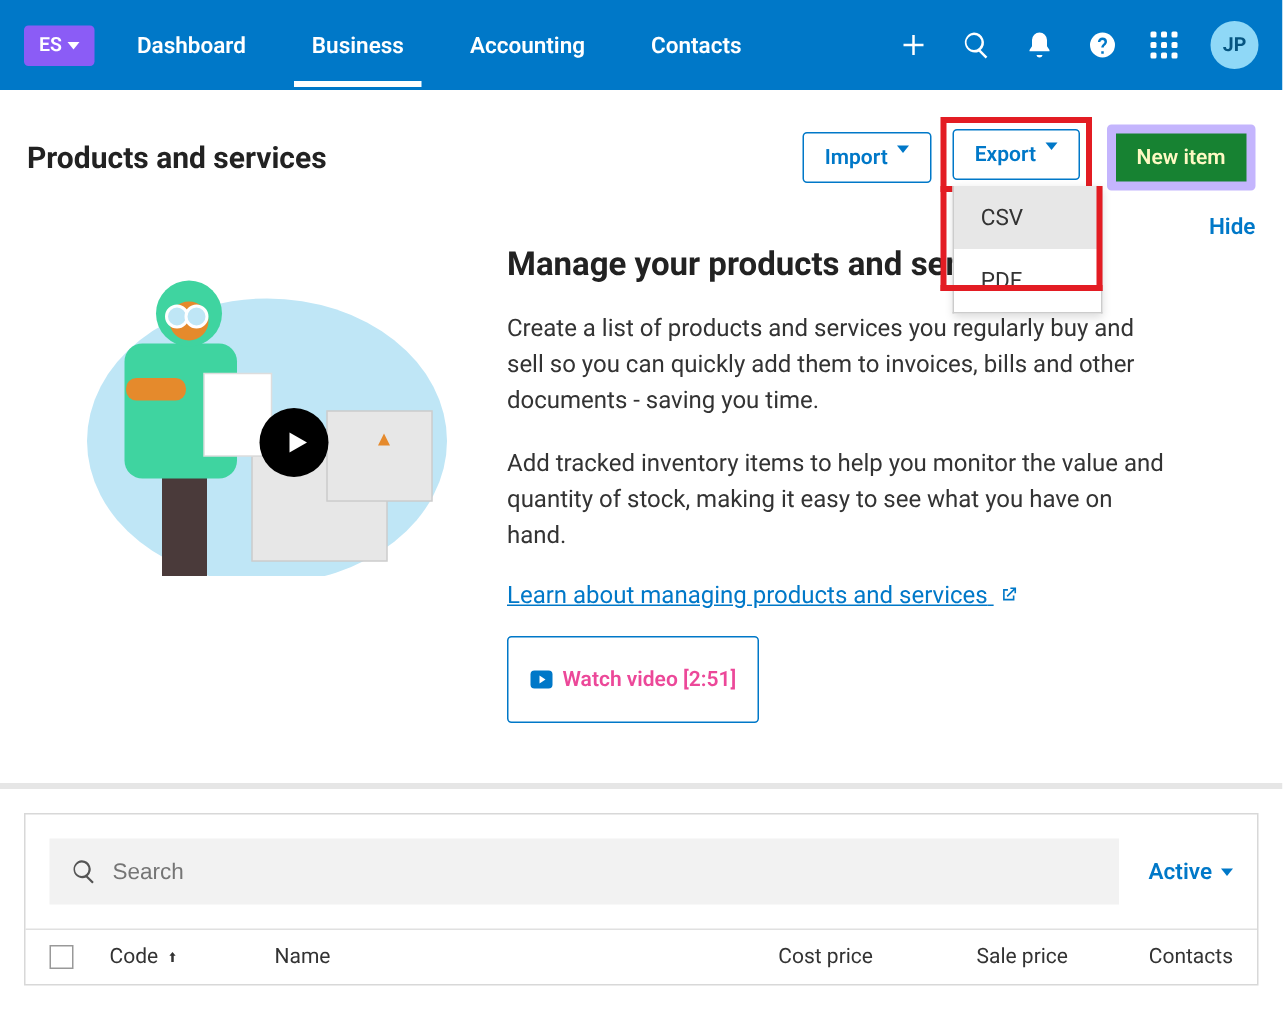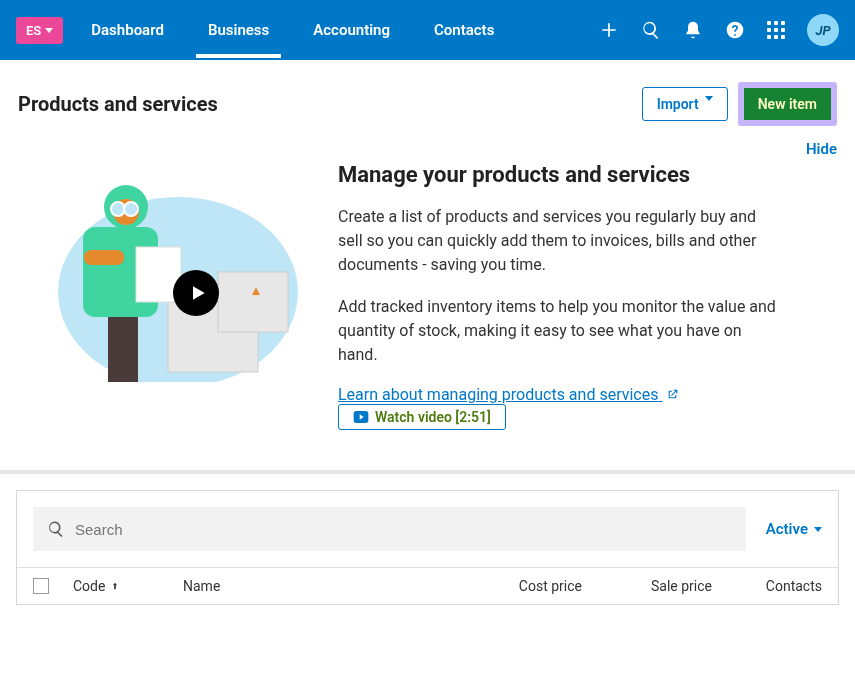--- a/index.html
+++ b/index.html
@@ -1,26 +1,26 @@
 <!DOCTYPE html>
 <html><head>
 <meta charset="utf-8">
 <style>
 * { margin: 0; padding: 0; box-sizing: border-box; }
 body { font-family: -apple-system, BlinkMacSystemFont, "Segoe UI", Roboto, Arial, sans-serif; font-size: 14px; color: #333; background: #fff; width: 855px; }
 .topbar { background: #0078c8; height: 60px; display: flex; align-items: center; padding: 0 16px; color: #fff; }
-.org-switch { background: #ec4899; padding: 6px 10px; border-radius: 3px; display: flex; align-items: center; gap: 4px; font-weight: 600; font-size: 13px; cursor: pointer; }
+.org-switch { background: #8b5cf6; padding: 6px 10px; border-radius: 3px; display: flex; align-items: center; gap: 4px; font-weight: 600; font-size: 13px; cursor: pointer; }
 .nav { display: flex; gap: 44px; margin-left: 28px; }
 .nav-item { font-size: 15px; font-weight: 600; color: #fff; cursor: pointer; padding: 19px 0; position: relative; }
 .nav-item.active::after { content:""; position:absolute; bottom:0; left:-12px; right:-12px; height:4px; background:#fff; }
 .top-icons { margin-left: auto; display: flex; align-items: center; gap: 22px; }
 .top-icon { width: 20px; height: 20px; display: flex; align-items: center; justify-content: center; cursor: pointer; fill:#fff; }
 .apps-grid { display: grid; grid-template-columns: repeat(3,4px); grid-template-rows: repeat(3,4px); gap:3px; cursor:pointer; }
 .apps-grid span { width:4px; height:4px; background:#fff; border-radius:1px; }
-.avatar { width: 32px; height: 32px; border-radius: 50%; background: #8fd8f7; color: #065581; display:flex; align-items:center; justify-content:center; font-weight:700; font-size:13px; cursor:pointer;font-style:italic; }
+.avatar { width: 32px; height: 32px; border-radius: 50%; background: #8fd8f7; color: #065581; display:flex; align-items:center; justify-content:center; font-weight:700; font-size:13px; cursor:pointer; }
 
 .header-row { display:flex; align-items:center; padding: 22px 18px 14px; }
 .page-title { font-size: 20px; font-weight:700; color:#222; }
 .header-actions { margin-left:auto; display:flex; gap:10px; align-items:center; position:relative; }
 .btn { border-radius:3px; padding:8px 14px; font-size:14px; font-weight:600; cursor:pointer; display:inline-flex; align-items:flex-start; gap:6px; }
 .btn-outline { border:1px solid #0078c8; color:#0078c8; background:#fff; }
 .btn-primary { background:#178232; color:#fef9c3; border:6px solid #c4b5fd; }
 .caret { width:0; height:0; border-left:4px solid transparent; border-right:4px solid transparent; border-top:5px solid currentColor; }
 
 .dropdown-wrap { position:relative; border:4px solid #e31c23; padding:4px; margin-left:-4px; margin-top:-4px; }
@@ -30,21 +30,21 @@
 .dropdown-border-ext { position:absolute; top:42px; left:-4px; width:108px; height:70px; border:4px solid #e31c23; border-top:none; z-index:11; pointer-events:none; }
 
 .content { display:flex; gap:30px; padding: 22px 18px 40px; position:relative; }
 .illus { width:290px; height:220px; flex-shrink:0; position:relative; }
 .hide-link { position:absolute; top:0; right:18px; color:#0078c8; font-weight:600; cursor:pointer; font-size:15px; }
 .intro { flex:1; padding-right:60px; }
 .intro h2 { font-size:22px; font-weight:700; margin-bottom:18px; color:#222;}
 .intro p { font-size:16px; line-height:1.5; margin-bottom:18px; color:#333; }
 .link { color:#0078c8; text-decoration:underline; font-size:16px; }
 .ext-icon { width:13px; height:13px; fill:#0078c8; margin-left:4px; vertical-align:-1px; }
-.btn-watch { border:1px solid #0078c8; color:#4d7c0f; background:#fff; border-radius:3px; padding:4px 14px; font-weight:600; display:inline-flex; align-items:center; gap:6px; cursor:pointer; font-size:14px; }
+.btn-watch { margin-top:18px; border:1px solid #0078c8; color:#ec4899; background:#fff; border-radius:3px; padding:20px 14px; font-weight:600; display:inline-flex; align-items:center; gap:6px; cursor:pointer; font-size:14px; }
 .play-small { width:16px; height:16px; fill:#0078c8; }
 
 .list-area { border-top:4px solid #e6e6e6; padding:16px; }
 .card { border:1px solid #d8d8d8; background:#fff; }
 .search-row { display:flex; padding:16px; align-items:center; }
 .search-box { flex:1; background:#f2f2f2; display:flex; align-items:center; padding:0 14px; height:44px; }
 .search-box input { border:none; background:transparent; outline:none; font-size:15px; flex:1; margin-left:10px; color:#333; }
 .filter { color:#0078c8; font-weight:600; margin-left:20px; display:flex; align-items:center; gap:6px; cursor:pointer; font-size:15px; }
 .meta-row { display:flex; align-items:center; padding:12px 16px; color:#555; font-size:14px; }
 .meta-actions { margin-left:auto; display:flex; gap:20px; color:#888; }
@@ -103,20 +103,31 @@
   </div>
 </div>
 
 <div class="header-row">
   <div class="page-title">Products and services</div>
   <div class="header-actions">
     <div class="btn btn-outline">
       <span>Import</span>
       <span class="caret"></span>
     </div>
+    <div class="dropdown-wrap">
+      <div class="btn btn-outline">
+        <span>Export</span>
+        <span class="caret"></span>
+      </div>
+      <div class="dropdown">
+        <div class="dropdown-item hover">CSV</div>
+        <div class="dropdown-item">PDF</div>
+      </div>
+      <div class="dropdown-border-ext"></div>
+    </div>
     <div class="btn btn-primary">New item</div>
   </div>
 </div>
 
 <div class="content">
   <div class="illus">
     <svg viewBox="0 0 290 220" width="290" height="220">
       <ellipse cx="160" cy="130" rx="120" ry="95" fill="#bfe6f6"></ellipse>
       <rect x="150" y="140" width="90" height="70" fill="#e7e7e7" stroke="#ccc"></rect>
       <rect x="200" y="110" width="70" height="60" fill="#e7e7e7" stroke="#ccc"></rect>

